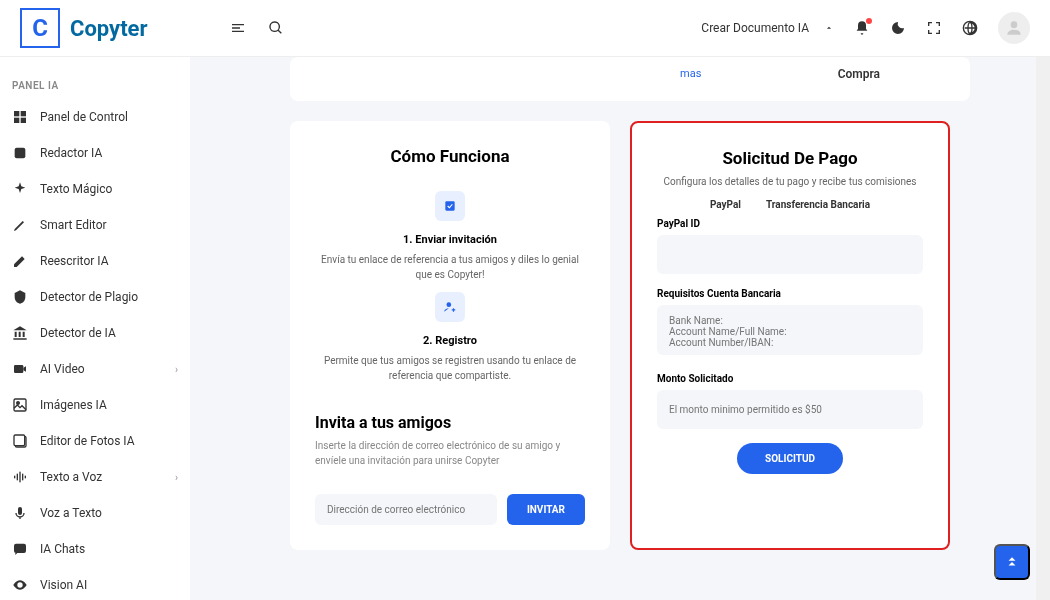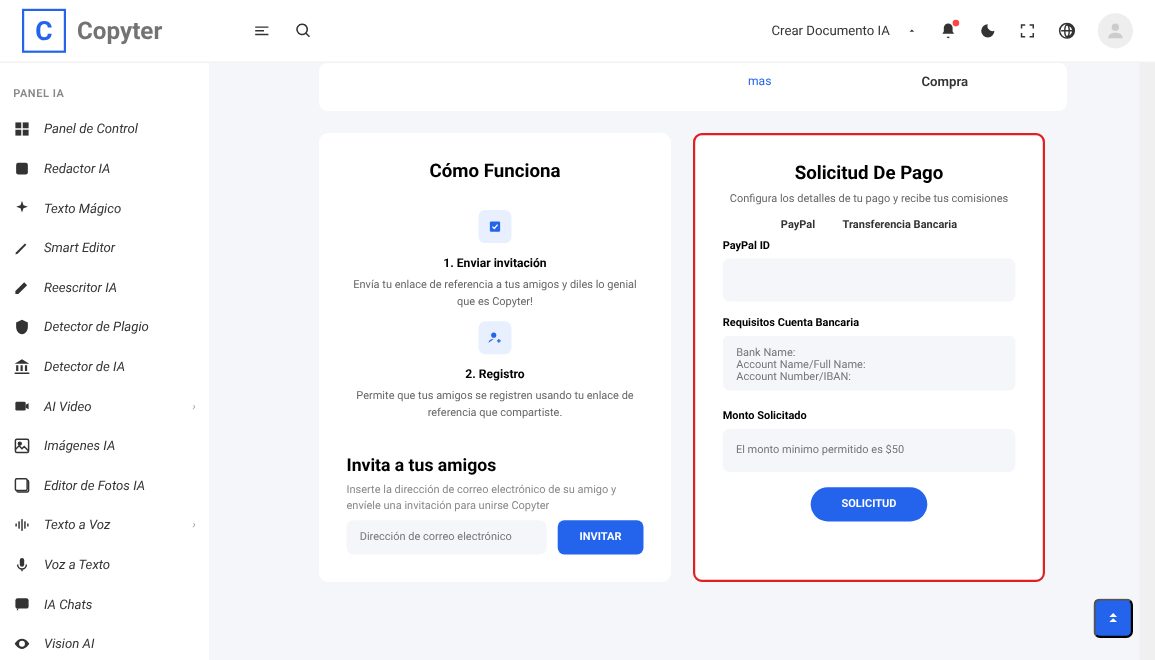--- a/index.html
+++ b/index.html
@@ -1,34 +1,34 @@
 <!DOCTYPE html>
 <html><head>
 <meta charset="utf-8">
 <style>
 * { margin: 0; padding: 0; box-sizing: border-box; font-family: -apple-system, BlinkMacSystemFont, "Segoe UI", Roboto, sans-serif; }
 body { background: #f5f6fa; width: 1050px; height: 600px; overflow: hidden; position: relative; }
 .header { height: 57px; background: #fff; display: flex; align-items: center; padding: 0 20px; border-bottom: 1px solid #eee; position: relative; z-index: 10; }
 .logo-box { width: 40px; height: 40px; border: 2px solid #2463eb; display: flex; align-items: center; justify-content: center; margin-right: 10px; }
 .logo-c { font-size: 24px; font-weight: bold; color: #2463eb; }
-.logo-text { font-size: 22px; font-weight: bold; color: #737373; }
+.logo-text { font-size: 22px; font-weight: bold; color: #0369a1; }
 .header-left { display: flex; align-items: center; width: 190px; }
 .header-icons-left { display: flex; gap: 22px; margin-left: 20px; }
 .header-spacer { flex: 1; }
 .header-right { display: flex; align-items: center; gap: 20px; }
 .doc-btn { font-size: 12px; color: #333; background: none; border: none; cursor: pointer; display: flex; align-items: center; gap: 15px; }
 .icon-btn { background: none; border: none; cursor: pointer; display: flex; align-items: center; justify-content: center; position: relative; }
 .icon-sm { width: 16px; height: 16px; fill: #333; }
 .notif-dot { position: absolute; top: -2px; right: -2px; width: 6px; height: 6px; background: #ff4444; border-radius: 50%; }
 .avatar { width: 32px; height: 32px; border-radius: 50%; background: #eee; display: flex; align-items: center; justify-content: center; }
 
 .main-wrap { display: flex; height: 543px; }
 .sidebar { width: 190px; background: #fff; padding: 15px 0; overflow-y: auto; }
 .sidebar-header { font-size: 10px; color: #888; font-weight: 600; padding: 8px 12px; text-transform: uppercase; letter-spacing: 0.5px; }
-.sidebar-item { display: flex; align-items: center; gap: 12px; padding: 10px 12px; font-size: 12px; color: #333; cursor: pointer; font-style: italic; }
+.sidebar-item { display: flex; align-items: center; gap: 12px; padding: 10px 12px; font-size: 12px; color: #333; cursor: pointer; }
 .sidebar-icon { width: 16px; height: 16px; flex-shrink: 0; display: flex; align-items: center; justify-content: center; }
 .sidebar-chevron { margin-left: auto; font-size: 10px; color: #999; }
 
 .content { flex: 1; padding: 0 20px; overflow-y: auto; position: relative; }
 .top-card { background: #fff; border-radius: 8px; margin: 0 0 20px 80px; padding: 10px 30px 20px; max-width: 680px; display: flex; justify-content: flex-start; }
 .top-pill { font-size: 11px; color: #2463eb; padding-left: 360px; }
 .top-buy { font-size: 12px; font-weight: 600; color: #333; margin-left: auto; padding-right: 60px; }
 
 .cards-row { display: flex; gap: 20px; margin-left: 80px; max-width: 680px; }
 .card { background: #fff; border-radius: 8px; padding: 25px; flex: 1; }
@@ -36,21 +36,21 @@
 .card-right { flex: 0 0 320px; border: 2px solid #e02020; }
 
 .how-title { font-size: 17px; font-weight: 700; text-align: center; margin-bottom: 25px; }
 .how-steps { display: flex; gap: 10px; justify-content: flex-end; margin-bottom: 30px; flex-direction: column; }
 .step { text-align: center; flex: 1; }
 .step-icon { width: 30px; height: 30px; background: #e8efff; border-radius: 6px; display: flex; align-items: center; justify-content: center; margin: 0 auto 12px; }
 .step-title { font-size: 11px; font-weight: 700; margin-bottom: 6px; }
 .step-desc { font-size: 10px; color: #666; line-height: 1.5; }
 
 .invite-title { font-size: 16px; font-weight: 700; margin-bottom: 6px; }
-.invite-desc { font-size: 10px; color: #888; line-height: 1.5; margin-bottom: 5px; }
+.invite-desc { font-size: 10px; color: #888; line-height: 1.5; margin-bottom: 26px; }
 .invite-row { display: flex; gap: 10px; }
 .invite-input { flex: 1; border: none; background: #f5f6fa; border-radius: 6px; padding: 10px 12px; font-size: 10px; color: #666; }
 .invite-btn { background: #2463eb; color: #fff; border: none; border-radius: 6px; padding: 10px 20px; font-size: 10px; font-weight: 700; cursor: pointer; }
 
 .pay-title { font-size: 17px; font-weight: 700; text-align: center; margin-bottom: 8px; }
 .pay-sub { font-size: 10px; color: #666; text-align: center; margin-bottom: 12px; }
 .pay-tabs { display: flex; justify-content: center; gap: 25px; font-size: 10px; font-weight: 700; margin-bottom: 8px; }
 .pay-tab { cursor: pointer; color: #333; }
 .pay-label { font-size: 10px; font-weight: 700; margin-bottom: 6px; }
 .pay-input { width: 100%; border: none; background: #f5f6fa; border-radius: 6px; padding: 14px 12px; font-size: 10px; margin-bottom: 14px; }

